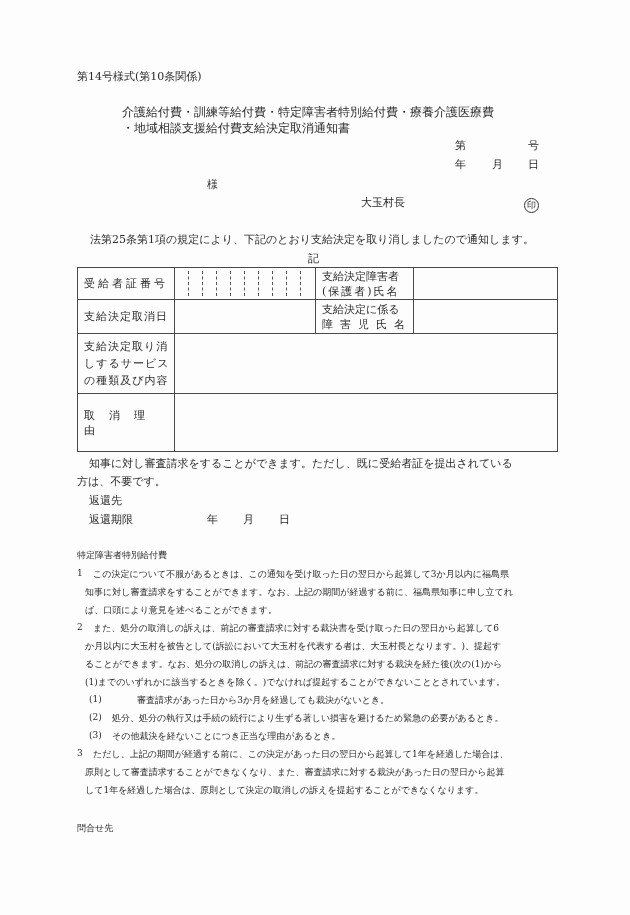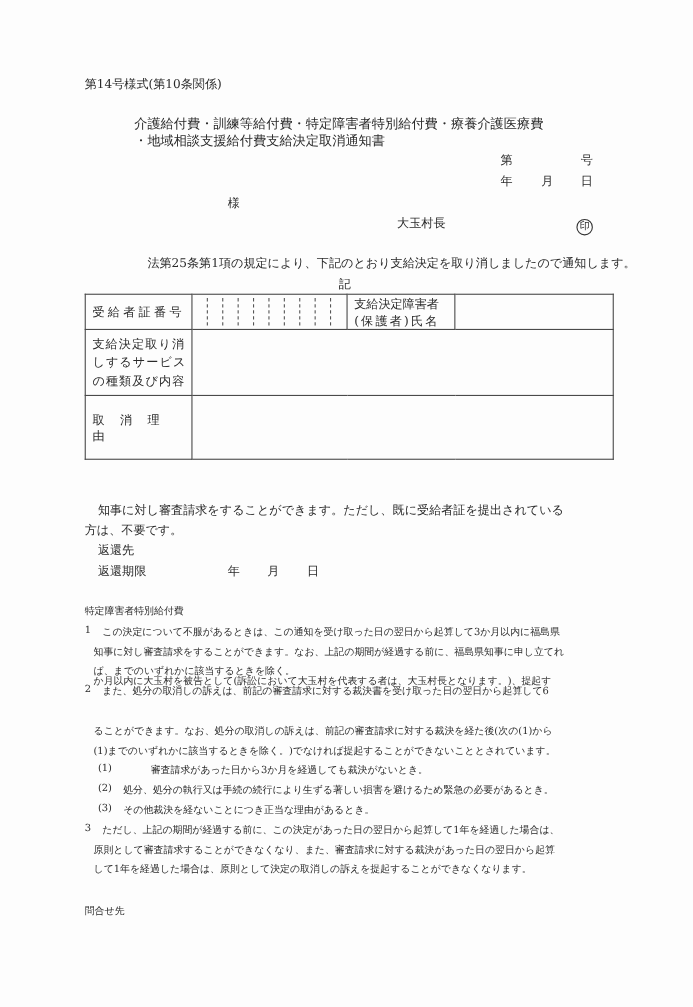--- a/index.html
+++ b/index.html
@@ -41,21 +41,21 @@
 
 <div class="abs s11" style="left:455px;top:157px;">年</div>
 <div class="abs s11" style="left:492px;top:157px;">月</div>
 <div class="abs s11" style="left:528px;top:157px;">日</div>
 
 <div class="abs s11" style="left:207px;top:177px;">様</div>
 
 <div class="abs s11" style="left:361px;top:195px;">大玉村長</div>
 <div class="abs" style="left:524px;top:193px;"><span class="seal">印</span></div>
 
-<div class="abs s11" style="left:90px;top:232px;margin-left:44px;">法第25条第1項の規定により、下記のとおり支給決定を取り消しましたので通知します。</div>
+<div class="abs s11" style="left:90px;top:232px;">法第25条第1項の規定により、下記のとおり支給決定を取り消しましたので通知します。</div>
 <div class="abs s11" style="left:308px;top:251px;">記</div>
 
 <table class="form">
   <colgroup>
     <col style="width:97px">
     <col style="width:141px">
     <col style="width:98px">
     <col style="width:144px">
   </colgroup>
   <tbody>
@@ -73,20 +73,29 @@
             <span style="left:111px"></span>
             <span style="left:125px"></span>
       </div>
     </td>
     <td class="lbl" style="letter-spacing:0;padding-left:6px;margin-left:32px;">
       <div>支給決定障害者</div>
       <div style="letter-spacing:2px;">(保護者)氏名</div>
     </td>
     <td></td>
   </tr>
+  <tr style="height:34px">
+    <td class="lbl" style="letter-spacing:1px;">支給決定取消日</td>
+    <td></td>
+    <td class="lbl" style="letter-spacing:0;padding-left:6px;">
+      <div>支給決定に係る</div>
+      <div style="letter-spacing:7px;">障害児氏名</div>
+    </td>
+    <td></td>
+  </tr>
   <tr style="height:60px">
     <td class="lbl" style="letter-spacing:1px;line-height:17px;">
       <div>支給決定取り消</div>
       <div>しするサービス</div>
       <div>の種類及び内容</div>
     </td>
     <td colspan="3"></td>
   </tr>
   <tr style="height:58px">
     <td class="lbl-wide">取消理由</td>
@@ -101,25 +110,25 @@
 <div class="abs s11" style="left:89px;top:512px;">返還期限</div>
 <div class="abs s11" style="left:207px;top:512px;">年</div>
 <div class="abs s11" style="left:243px;top:512px;">月</div>
 <div class="abs s11" style="left:279px;top:512px;">日</div>
 
 <div class="abs s9" style="left:77px;top:549px;">特定障害者特別給付費</div>
 
 <div class="abs s9" style="left:77px;top:568px;">1</div>
 <div class="abs s9" style="left:93px;top:568px;">この決定について不服があるときは、この通知を受け取った日の翌日から起算して3か月以内に福島県</div>
 <div class="abs s9" style="left:85px;top:586px;">知事に対し審査請求をすることができます。なお、上記の期間が経過する前に、福島県知事に申し立てれ</div>
-<div class="abs s9" style="left:85px;top:604px;">ば、までのいずれかに該当するときを除く。</div>
+<div class="abs s9" style="left:85px;top:604px;">ば、口頭により意見を述べることができます。</div>
 
 <div class="abs s9" style="left:77px;top:622px;">2</div>
 <div class="abs s9" style="left:93px;top:622px;">また、処分の取消しの訴えは、前記の審査請求に対する裁決書を受け取った日の翌日から起算して6</div>
-<div class="abs s9" style="left:85px;top:613px;">か月以内に大玉村を被告として(訴訟において大玉村を代表する者は、大玉村長となります。)、提起す</div>
+<div class="abs s9" style="left:85px;top:640px;">か月以内に大玉村を被告として(訴訟において大玉村を代表する者は、大玉村長となります。)、提起す</div>
 <div class="abs s9" style="left:85px;top:658px;">ることができます。なお、処分の取消しの訴えは、前記の審査請求に対する裁決を経た後(次の(1)から</div>
 <div class="abs s9" style="left:85px;top:676px;">(1)までのいずれかに該当するときを除く。)でなければ提起することができないこととされています。</div>
 
 <div class="abs s9" style="left:89px;top:694px;">(1)</div>
 <div class="abs s9" style="left:112px;top:694px;margin-left:25px;">審査請求があった日から3か月を経過しても裁決がないとき。</div>
 <div class="abs s9" style="left:89px;top:712px;">(2)</div>
 <div class="abs s9" style="left:112px;top:712px;">処分、処分の執行又は手続の続行により生ずる著しい損害を避けるため緊急の必要があるとき。</div>
 <div class="abs s9" style="left:89px;top:730px;">(3)</div>
 <div class="abs s9" style="left:112px;top:730px;">その他裁決を経ないことにつき正当な理由があるとき。</div>
 

